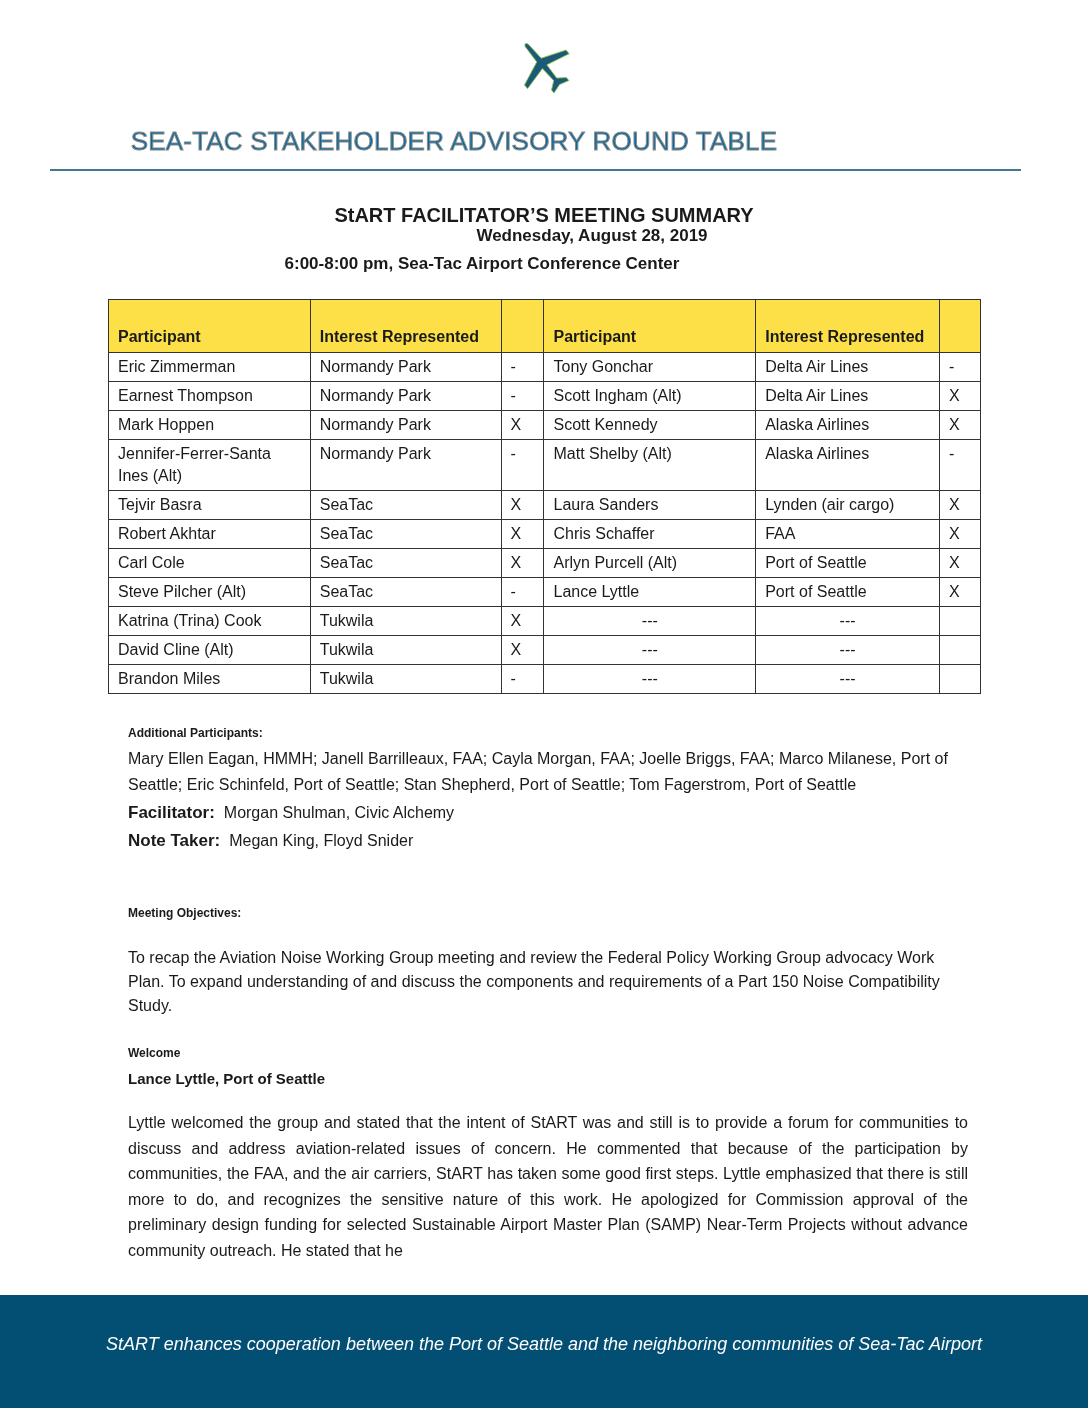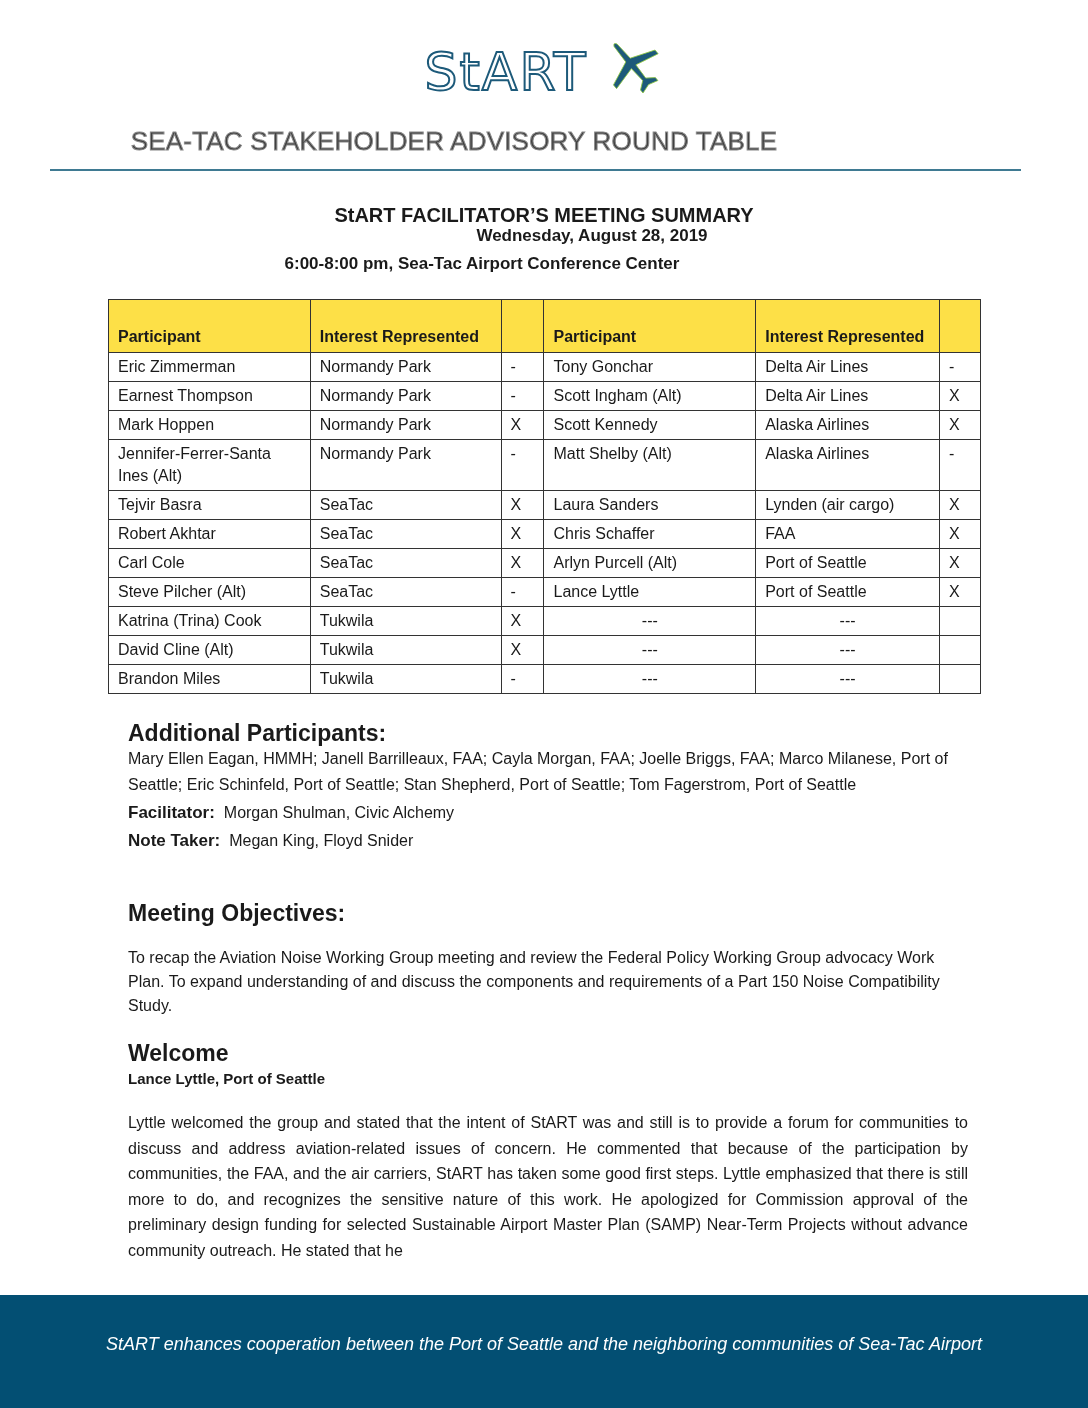--- a/index.html
+++ b/index.html
@@ -1,42 +1,41 @@
 <!DOCTYPE html>
 <html><head>
 <meta charset="utf-8">
 <style>
   html, body { margin:0; padding:0; }
   body { width:1088px; height:1408px; position:relative; background:#ffffff; font-family:"Liberation Sans", sans-serif; color:#1a1a1a; overflow:hidden; }
   .logo { position:absolute; left:0; top:36px; width:1088px; height:72px; display:flex; justify-content:center; align-items:center; gap:14px; }
   .logo-text { font-family:"DejaVu Sans", sans-serif; font-size:52px; color:#ffffff; -webkit-text-stroke:2px #1d5a7a; letter-spacing:2px; line-height:1; font-weight:normal; }
   .logo-plane { width:62px; height:62px; margin-top:-12px; }
-  .org-title { position:absolute; left:0; top:126px; width:908px; text-align:center; font-size:26px; color:#404040; -webkit-text-stroke:1px #8a8a8a; letter-spacing:0.2px; font-family:"Liberation Sans", sans-serif; }
+  .org-title { position:absolute; left:0; top:126px; width:908px; text-align:center; font-size:26px; color:#0369a1; -webkit-text-stroke:1px #8a8a8a; letter-spacing:0.2px; font-family:"Liberation Sans", sans-serif; }
   .rule { position:absolute; left:50px; top:169px; width:971px; height:2px; background:#3f7a92; }
   .summary-title { position:absolute; left:0; top:193px; width:1088px; text-align:center; font-weight:bold; font-size:20px;margin-top:11px; }
   .summary-date { position:absolute; left:0; top:226px; width:1088px; text-align:center; font-weight:bold; font-size:17px;margin-left:48px; }
   .summary-time { position:absolute; left:0; top:254px; width:964px; text-align:center; font-weight:bold; font-size:17px; }
   table.roster { position:absolute; left:108px; top:299px; width:873px; border-collapse:collapse; font-size:16px; }
   table.roster th, table.roster td { border:1px solid #333; padding:3px 9px; vertical-align:top; text-align:left; }
   table.roster th { background:#fde047; font-weight:bold; vertical-align:bottom; height:46px; line-height:24px; }
   table.roster td { height:22px; line-height:22px; }
   .c1 { width:183px; } .c2 { width:172px; } .c3 { width:24px; } .c4 { width:193px; } .c5 { width:165px; } .c6 { width:22px; }
   td.dash { text-align:center !important; }
   .sec { position:absolute; left:128px; width:840px; font-size:16px; line-height:26px; }
-  .sec h3 { margin:0; font-size:23px; font-weight:bold; }
+  .sec h3 { margin:0; font-size:12px; font-weight:bold; }
   .lbl { font-weight:bold; font-size:17px; }
   .body-text { text-align:justify; }
   .footer { position:absolute; left:0; top:1295px; width:1088px; height:113px; background:#034f73; }
   .footer-text { position:absolute; left:0; top:1334px; width:1088px; text-align:center; color:#ffffff; font-style:italic; font-size:18px; }
 </style>
 </head>
 <body>
 
 <div class="logo">
-  <span class="logo-text">StART</span>
   <svg class="logo-plane" viewBox="0 0 64 64">
     <g transform="rotate(-40 32 32)">
       <path d="M30 4 Q32 0 34 4 L35 24 L60 34 L60 39 L35 33 L34 50 L42 56 L42 60 L32 57 L22 60 L22 56 L30 50 L29 33 L4 39 L4 34 L29 24 Z" fill="#1d5a7a" stroke="#8dc63f" stroke-width="0.8"></path>
     </g>
   </svg>
 </div>
 
 <div class="org-title">SEA-TAC STAKEHOLDER ADVISORY ROUND TABLE</div>
 <div class="rule"></div>
 

